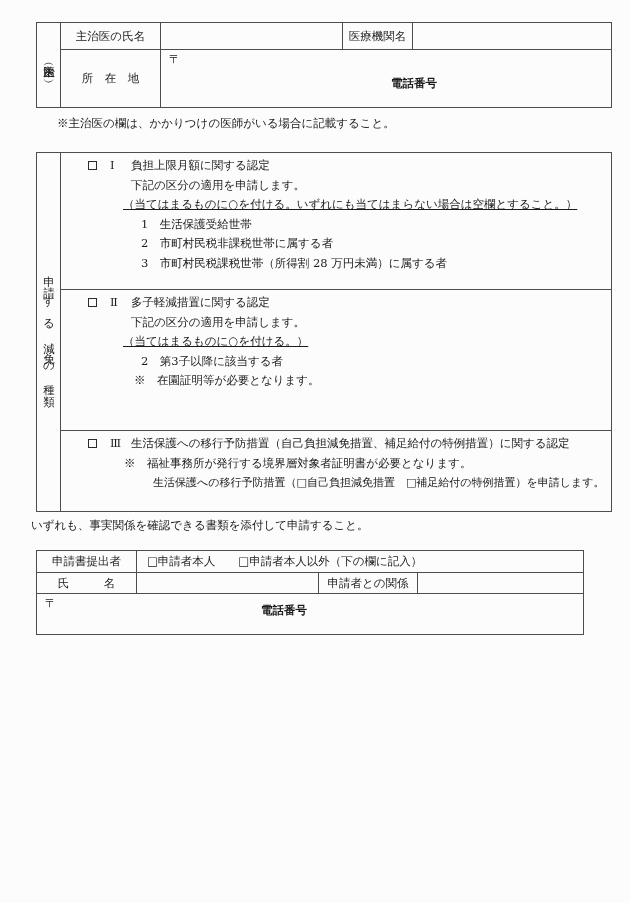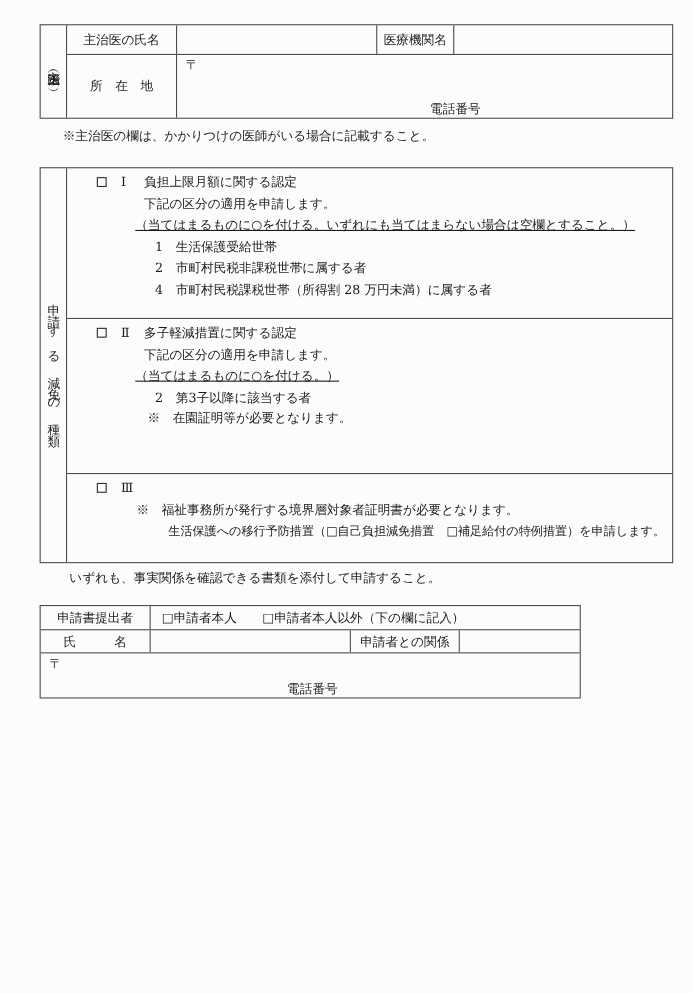--- a/index.html
+++ b/index.html
@@ -31,28 +31,28 @@
   #t1 { left:36px; top:22px; width:576px; height:86px; }
   .t1-main { flex:1; display:flex; flex-direction:column; }
   .t1-row1 { height:27px; display:flex; border-bottom:1px solid #4d4d4d; }
   .t1-row2 { flex:1; display:flex; }
   .w100 { width:100px; }
   .w182 { width:182px; }
   .w70  { width:70px; }
   .w99  { width:99px; }
 
   .postal { position:absolute; left:8px; top:2px; }
-  .phone  { position:absolute; bottom:0; white-space:nowrap; }
+  .phone  { position:absolute; bottom:16px; white-space:nowrap;font-weight:bold; }
   .t1-phone { left:230px; }
   .t3-phone { left:224px; }
 
   
   .note-text { position:absolute; white-space:nowrap; line-height:16px; }
   #note1 { left:43px; top:115px;margin-left:14px; }
-  #note2 { left:63px; top:517px; }
+  #note2 { left:31px; top:517px; }
 
   
   #t2 { left:36px; top:152px; width:576px; height:360px; }
   .sections { flex:1; display:flex; flex-direction:column; }
   .section { padding-top:3px; }
   .section:nth-child(1){ height:137px; border-bottom:1px solid #4d4d4d; }
   .section:nth-child(2){ height:141px; border-bottom:1px solid #4d4d4d; }
   .section:nth-child(3){ height:80px; }
   .line { height:19.5px; line-height:19.5px; white-space:nowrap; }
   .header { display:flex; align-items:center; padding-left:27px; }
@@ -60,21 +60,21 @@
   .numeral { margin-left:13px; width:21px; flex:0 0 auto; }
   .sec-title { white-space:nowrap; }
   .sub   { padding-left:70px; }
   .paren { padding-left:62px;text-decoration:underline; }
   .item  { padding-left:80px; }
   .note  { padding-left:73px; }
   .cont  { padding-left:92px; font-size:11px; }
   .note2 { padding-left:63px; }
 
   
-  #t3 { left:36px; top:550px; width:492px; height:85px; flex-direction:column; }
+  #t3 { left:36px; top:550px; width:548px; height:85px; flex-direction:column; }
   .t3-row { display:flex; }
   .t3-r1 { height:22px; border-bottom:1px solid #4d4d4d; }
   .t3-r2 { height:21px; border-bottom:1px solid #4d4d4d; }
   .t3-r3 { flex:1; }
   .opts { flex:1; display:flex; align-items:center; padding-left:10px; white-space:nowrap; }
 </style>
 </head>
 <body>
 
 <div class="page">
@@ -110,39 +110,40 @@
     <div class="section">
       <div class="line header">
         <span class="cbx"></span>
         <span class="numeral">Ⅰ</span>
         <span class="sec-title">負担上限月額に関する認定</span>
       </div>
     <div class="line sub">下記の区分の適用を申請します。</div>
           <div class="line paren">（当てはまるものに○を付ける。いずれにも当てはまらない場合は空欄とすること。）</div>
           <div class="line item">1　生活保護受給世帯</div>
           <div class="line item">2　市町村民税非課税世帯に属する者</div>
-          <div class="line item">4　市町村民税課税世帯（所得割 28 万円未満）に属する者</div>
+          <div class="line item">3　市町村民税課税世帯（所得割 28 万円未満）に属する者</div>
         </div>
 
     <div class="section">
       <div class="line header">
         <span class="cbx"></span>
         <span class="numeral">Ⅱ</span>
         <span class="sec-title">多子軽減措置に関する認定</span>
       </div>
     <div class="line sub">下記の区分の適用を申請します。</div>
           <div class="line paren">（当てはまるものに○を付ける。）</div>
           <div class="line item">2　第3子以降に該当する者</div>
           <div class="line note">※　在園証明等が必要となります。</div>
         </div>
 
     <div class="section">
       <div class="line header">
         <span class="cbx"></span>
         <span class="numeral">Ⅲ</span>
+        <span class="sec-title">生活保護への移行予防措置（自己負担減免措置、補足給付の特例措置）に関する認定</span>
       </div>
     <div class="line note2">※　福祉事務所が発行する境界層対象者証明書が必要となります。</div>
           <div class="line cont">生活保護への移行予防措置（□自己負担減免措置　□補足給付の特例措置）を申請します。</div>
         </div>
   </div>
   </div>
 
   <div class="note-text" id="note2">いずれも、事実関係を確認できる書類を添付して申請すること。</div>
 
   <div class="tbl" id="t3">

